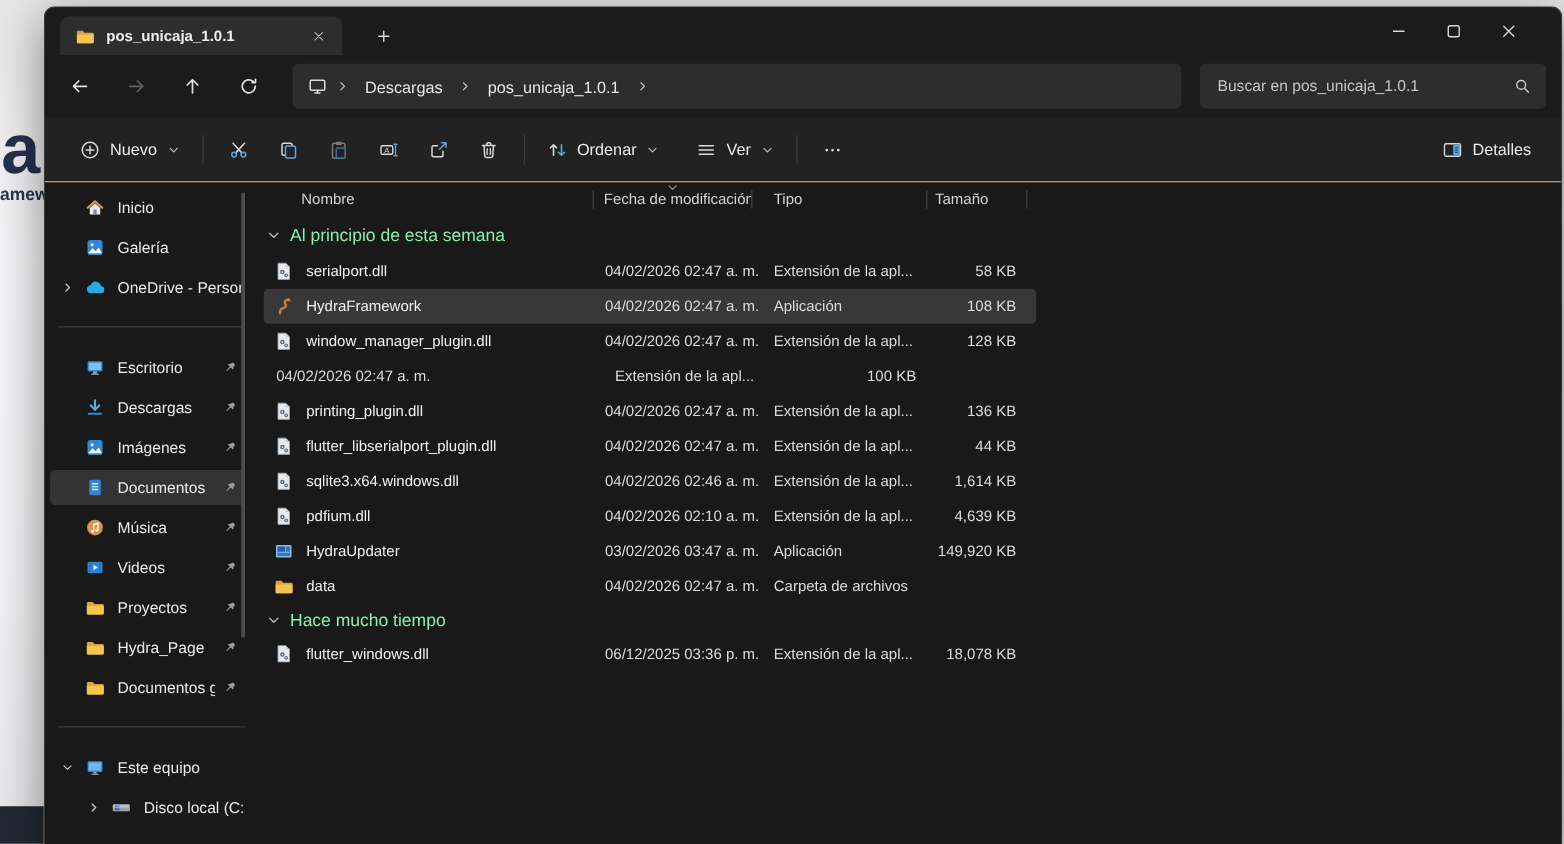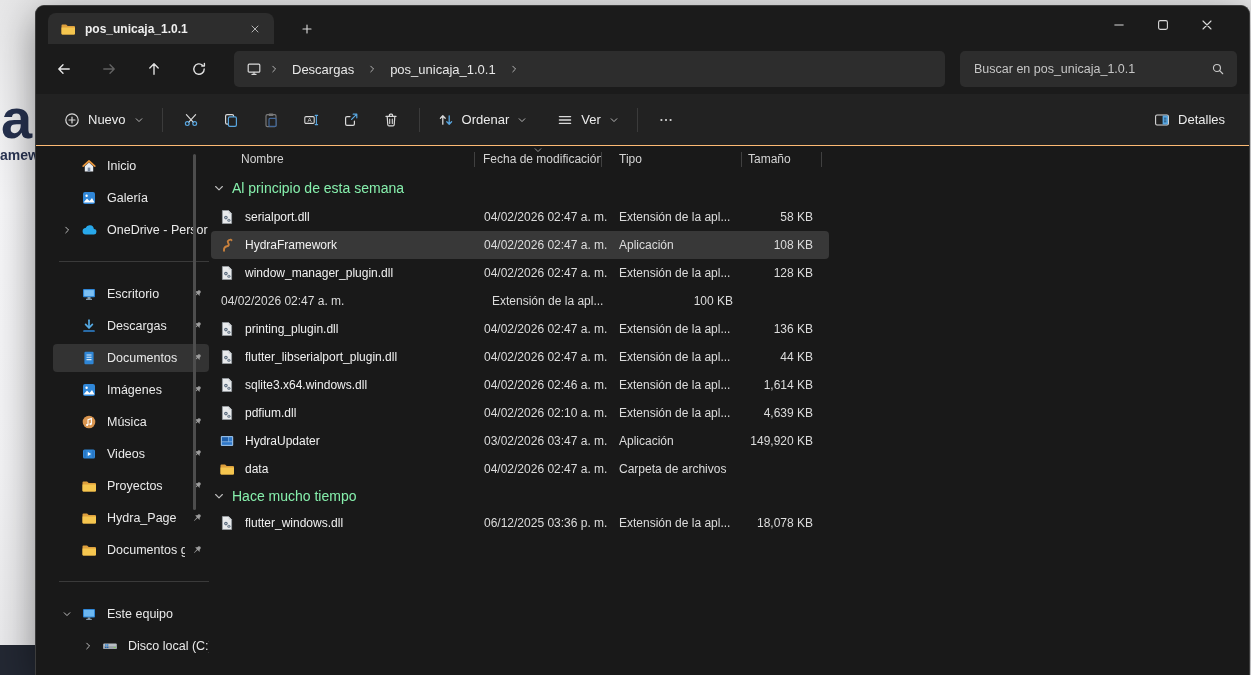--- a/index.html
+++ b/index.html
@@ -46,21 +46,21 @@
     display:flex;align-items:center;padding:0 14px 0 18px;box-sizing:border-box;border-bottom:1px solid #fdba74}
   .cbtn{display:flex;align-items:center;gap:8px;padding:7px 10px;border-radius:4px;color:#ececec;font-size:13px}
   .cbtn.ico{padding:7px 12px}
   .vdiv{width:1px;height:24px;background:#3b3b3b;margin:0 8px;flex:none}
   .chev{color:#bdbdbd}
 
   
   .content{position:absolute;left:0;top:140px;right:0;bottom:0;background:#191919;overflow:hidden}
 
   
-  .sidebar{position:absolute;left:13px;top:0;width:168px;bottom:0;padding-top:6px;box-sizing:border-box;overflow:hidden}
+  .sidebar{position:absolute;left:0;top:0;width:168px;bottom:0;padding-top:6px;box-sizing:border-box;overflow:hidden}
   .sitem{height:28px;margin:0 8px 4px 4px;display:flex;align-items:center;border-radius:4px;font-size:12.5px;color:#eaeaea}
   .sitem.sel{background:#333333}
   .sexp{width:28px;flex:none;display:flex;align-items:center;justify-content:center;color:#c9c9c9}
   .slabel{margin-left:10px;white-space:nowrap;overflow:hidden;flex:1}
   .spin{flex:none;margin:0 6px 0 6px;color:#9d9d9d}
   .sdiv{height:28px;margin-bottom:4px;position:relative}
   .sdiv::after{content:"";position:absolute;left:10px;right:8px;top:13px;height:1px;background:#3a3a3a}
   .indent{padding-left:21px}
   .sscroll{position:absolute;left:157px;top:8px;width:3px;height:356px;background:#4d4d4d;border-radius:2px}
 
@@ -466,36 +466,36 @@
       <div class="sitem">
         <span class="sexp"></span>
         <svg class="i16">
             <use href="#s-dl"></use>
           </svg>
         <span class="slabel">Descargas</span>
         <svg class="i12 spin">
             <use href="#s-pin"></use>
           </svg>
       </div>
+      <div class="sitem">
+        <span class="sexp"></span>
+        <svg class="i16">
+            <use href="#s-pic"></use>
+          </svg>
+        <span class="slabel">Imágenes</span>
+        <svg class="i12 spin">
+            <use href="#s-pin"></use>
+          </svg>
+      </div>
       <div class="sitem sel">
         <span class="sexp"></span>
         <svg class="i16">
             <use href="#s-doc"></use>
           </svg>
         <span class="slabel">Documentos</span>
-        <svg class="i12 spin">
-            <use href="#s-pin"></use>
-          </svg>
-      </div>
-      <div class="sitem">
-        <span class="sexp"></span>
-        <svg class="i16">
-            <use href="#s-pic"></use>
-          </svg>
-        <span class="slabel">Imágenes</span>
         <svg class="i12 spin">
             <use href="#s-pin"></use>
           </svg>
       </div>
       <div class="sitem">
         <span class="sexp"></span>
         <svg class="i16">
             <use href="#s-mus"></use>
           </svg>
         <span class="slabel">Música</span>

